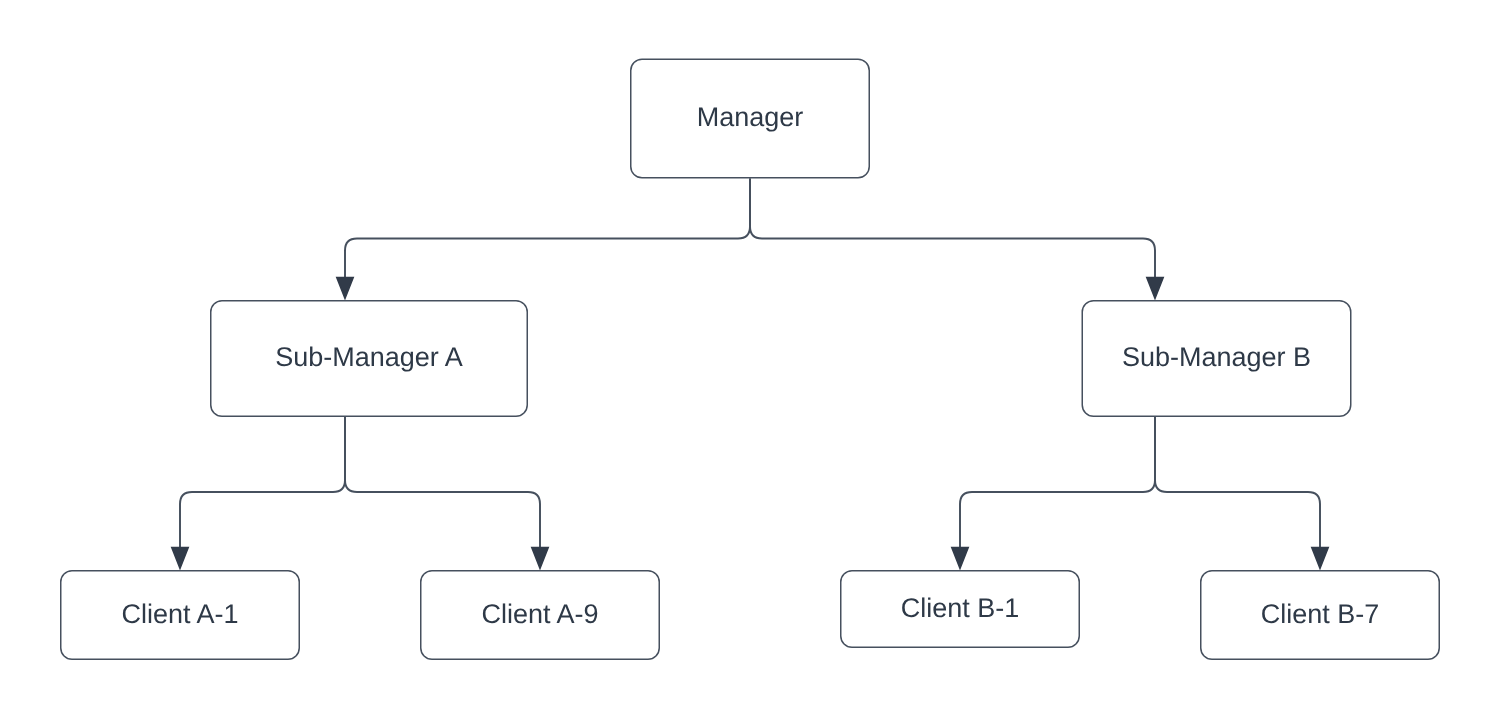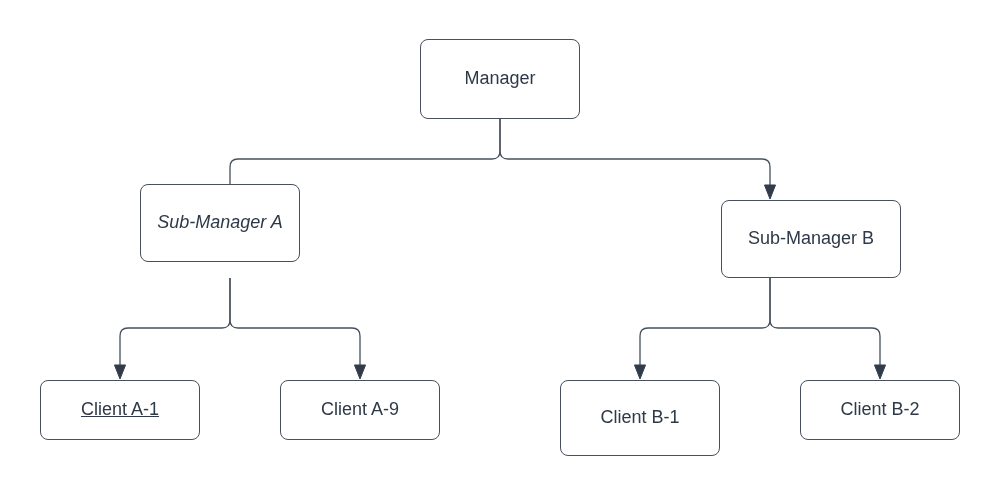--- a/index.html
+++ b/index.html
@@ -50,25 +50,25 @@
     display: flex;
     align-items: center;
     justify-content: center;
     text-align: center;
     font-size: 18px;
     line-height: 1.2;
     color: var(--text-color);
     z-index: 2;
   }
   .node-manager      { left: 420px; top: 39px;  width: 160px; height: 80px; }
-  .node-sub-a        { left: 140px; top: 184px; width: 160px; height: 78px; font-style: italic; }
+  .node-sub-a        { left: 140px; top: 200px; width: 212px; height: 78px; }
   .node-sub-b        { left: 680px; top: 200px; width: 180px; height: 78px; margin-left: 41px; }
-  .node-client-a1    { left: 40px;  top: 380px; width: 160px; height: 60px; text-decoration: underline; }
+  .node-client-a1    { left: 40px;  top: 380px; width: 160px; height: 60px; }
   .node-client-a2    { left: 280px; top: 380px; width: 160px; height: 60px; }
-  .node-client-b1    { left: 560px; top: 380px; width: 160px; height: 76px; }
+  .node-client-b1    { left: 560px; top: 380px; width: 160px; height: 52px; }
   .node-client-b2    { left: 800px; top: 380px; width: 160px; height: 60px; }
 </style>
 </head>
 <body>
 
 <div class="canvas">
 
   <svg class="edges-layer" viewBox="0 0 1000 480" xmlns="http://www.w3.org/2000/svg" aria-hidden="true">
 
     <path class="edge-path" d="M 500 119 L 500 151 Q 500 159 492 159 L 238 159 Q 230 159 230 167 L 230 185"></path>
@@ -108,16 +108,16 @@
 
   <div class="node node-client-a2">
     <span>Client A-9</span>
   </div>
 
   <div class="node node-client-b1">
     <span>Client B-1</span>
   </div>
 
   <div class="node node-client-b2">
-    <span>Client B-2</span>
+    <span>Client B-7</span>
   </div>
 
 </div>
 
 </body></html>

